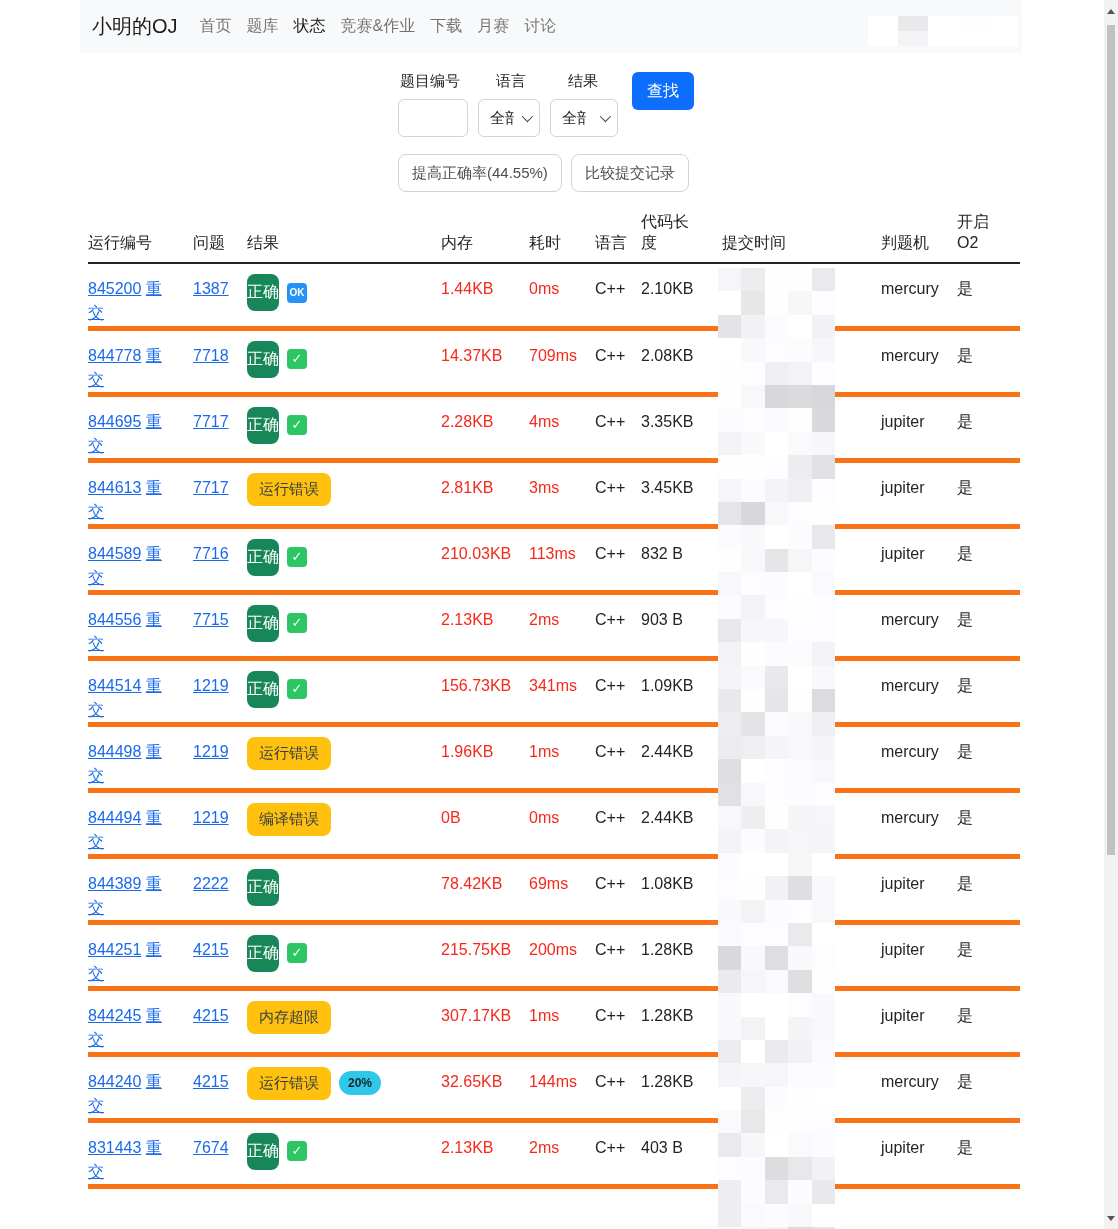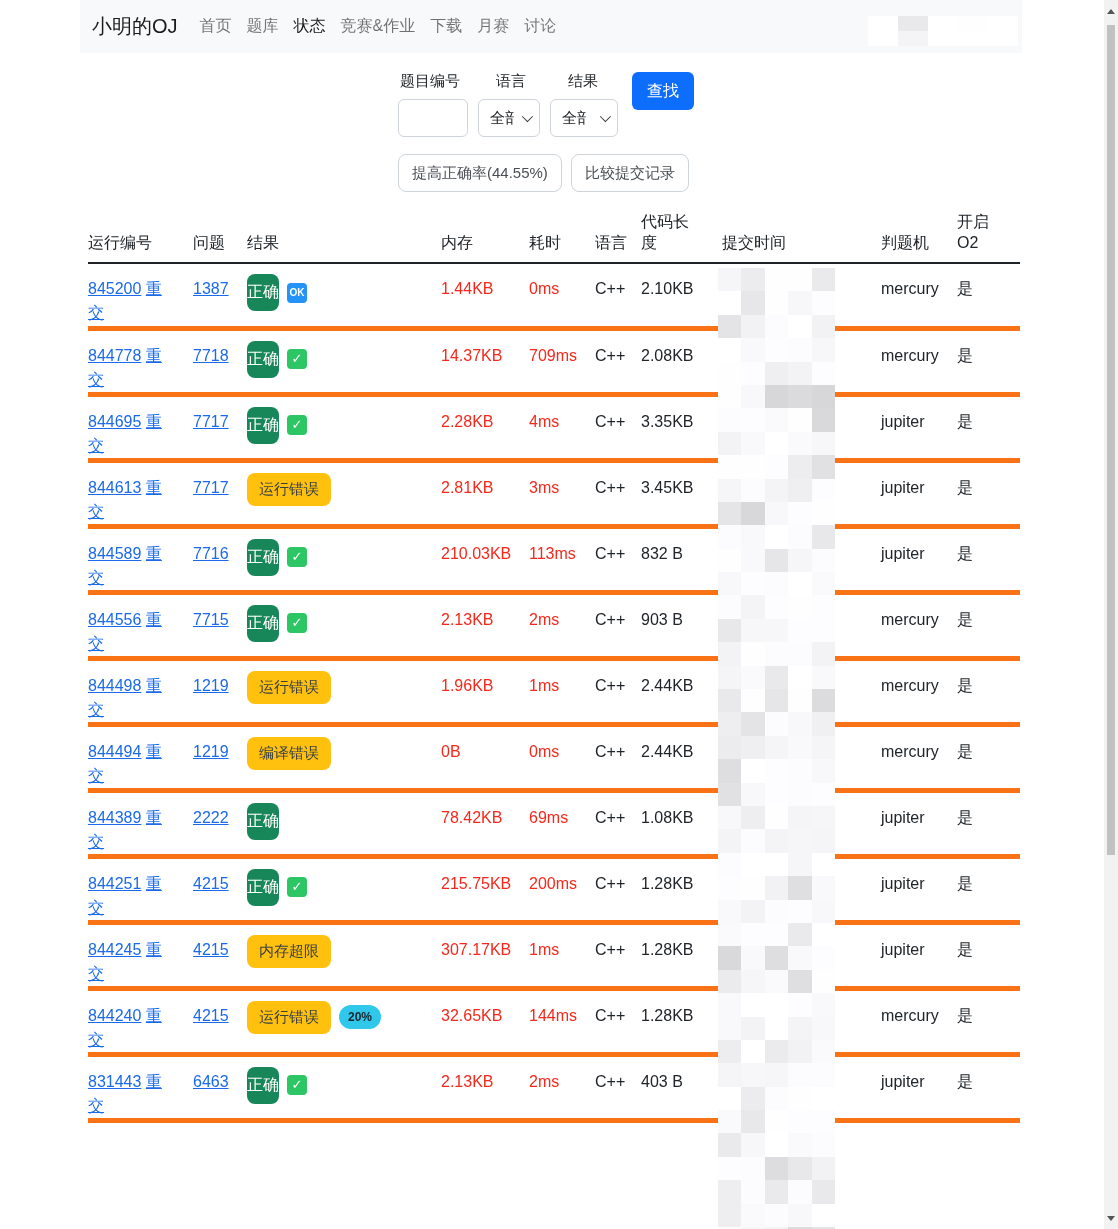--- a/index.html
+++ b/index.html
@@ -301,20 +301,42 @@
     </td>
     <td class="red">2.13KB</td>
     <td class="red">2ms</td>
     <td>C++</td>
     <td>903 B</td>
     <td></td>
     <td>mercury</td>
     <td>是</td>
   </tr>
 
+  <tr>
+    <td>
+      <div class="runid-wrap">
+        <a>844514</a>
+        <a>重交</a>
+      </div>
+    </td>
+    <td><a>1219</a></td>
+    <td>
+      <div class="result-cell">
+        <button class="result-btn success">正确</button>
+        <span class="result-badge check">✓</span>
+      </div>
+    </td>
+    <td class="red">156.73KB</td>
+    <td class="red">341ms</td>
+    <td>C++</td>
+    <td>1.09KB</td>
+    <td></td>
+    <td>mercury</td>
+    <td>是</td>
+  </tr>
 
   <tr>
     <td>
       <div class="runid-wrap">
         <a>844498</a>
         <a>重交</a>
       </div>
     </td>
     <td><a>1219</a></td>
     <td>
@@ -448,21 +470,21 @@
     <td>是</td>
   </tr>
 
   <tr>
     <td>
       <div class="runid-wrap">
         <a>831443</a>
         <a>重交</a>
       </div>
     </td>
-    <td><a>6463</a></td>
+    <td><a>7674</a></td>
     <td>
       <div class="result-cell">
         <button class="result-btn success">正确</button>
         <span class="result-badge check">✓</span>
       </div>
     </td>
     <td class="red">2.13KB</td>
     <td class="red">2ms</td>
     <td>C++</td>
     <td>403 B</td>

